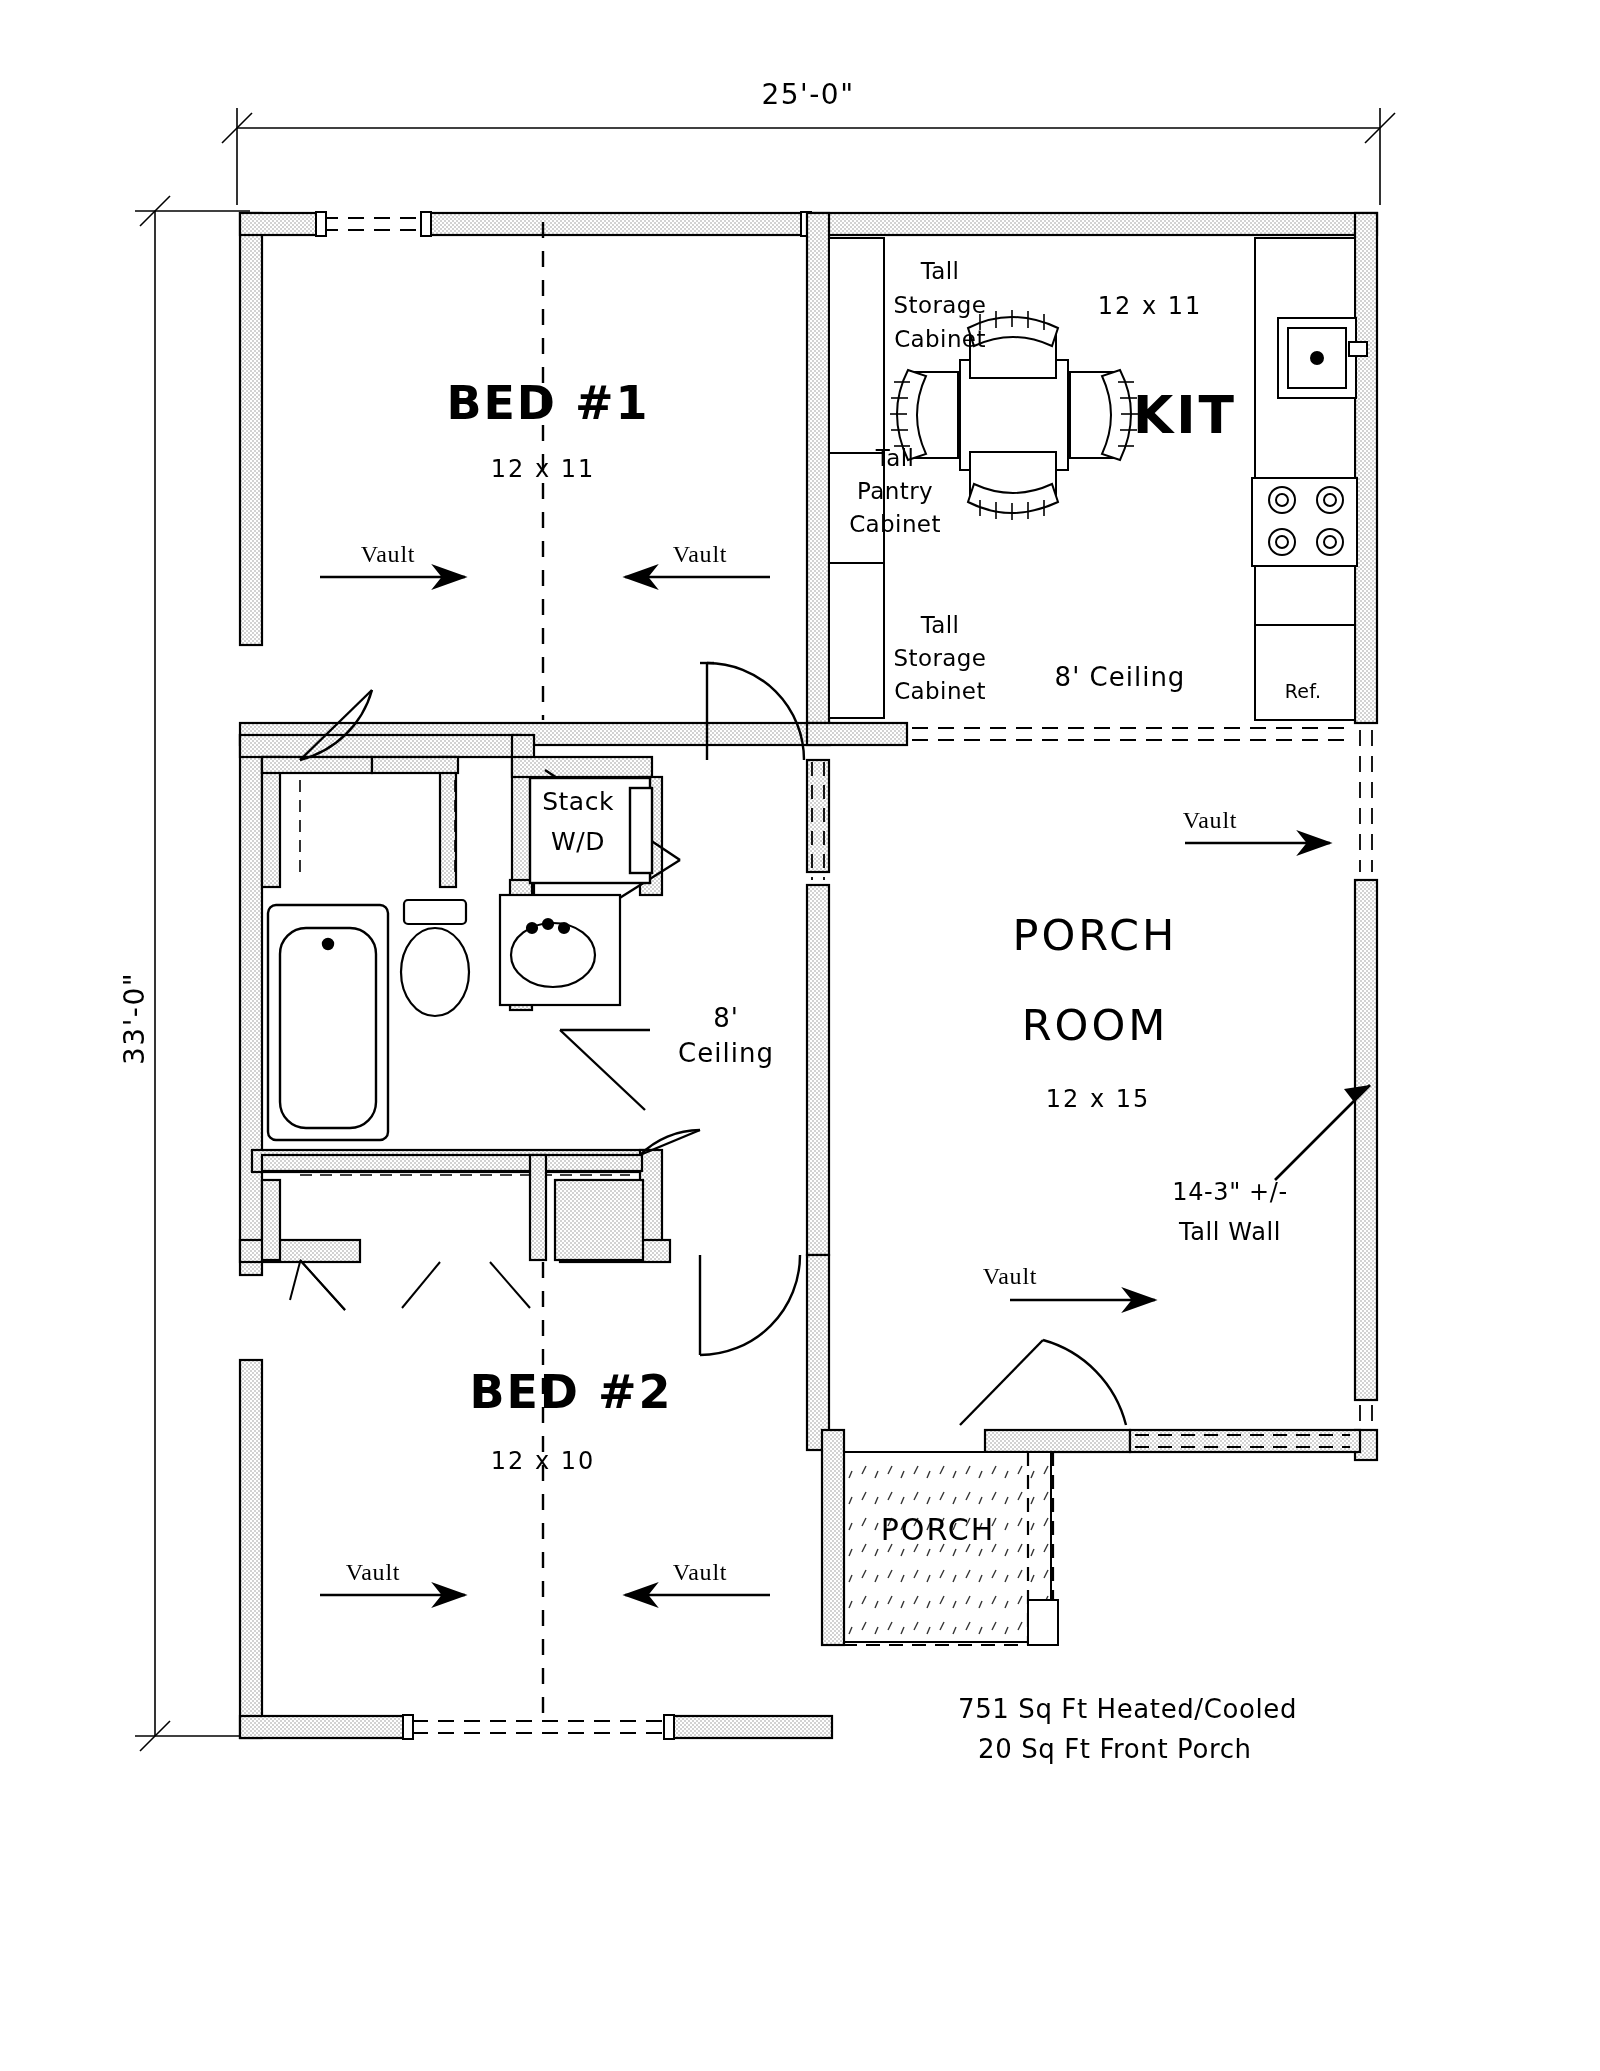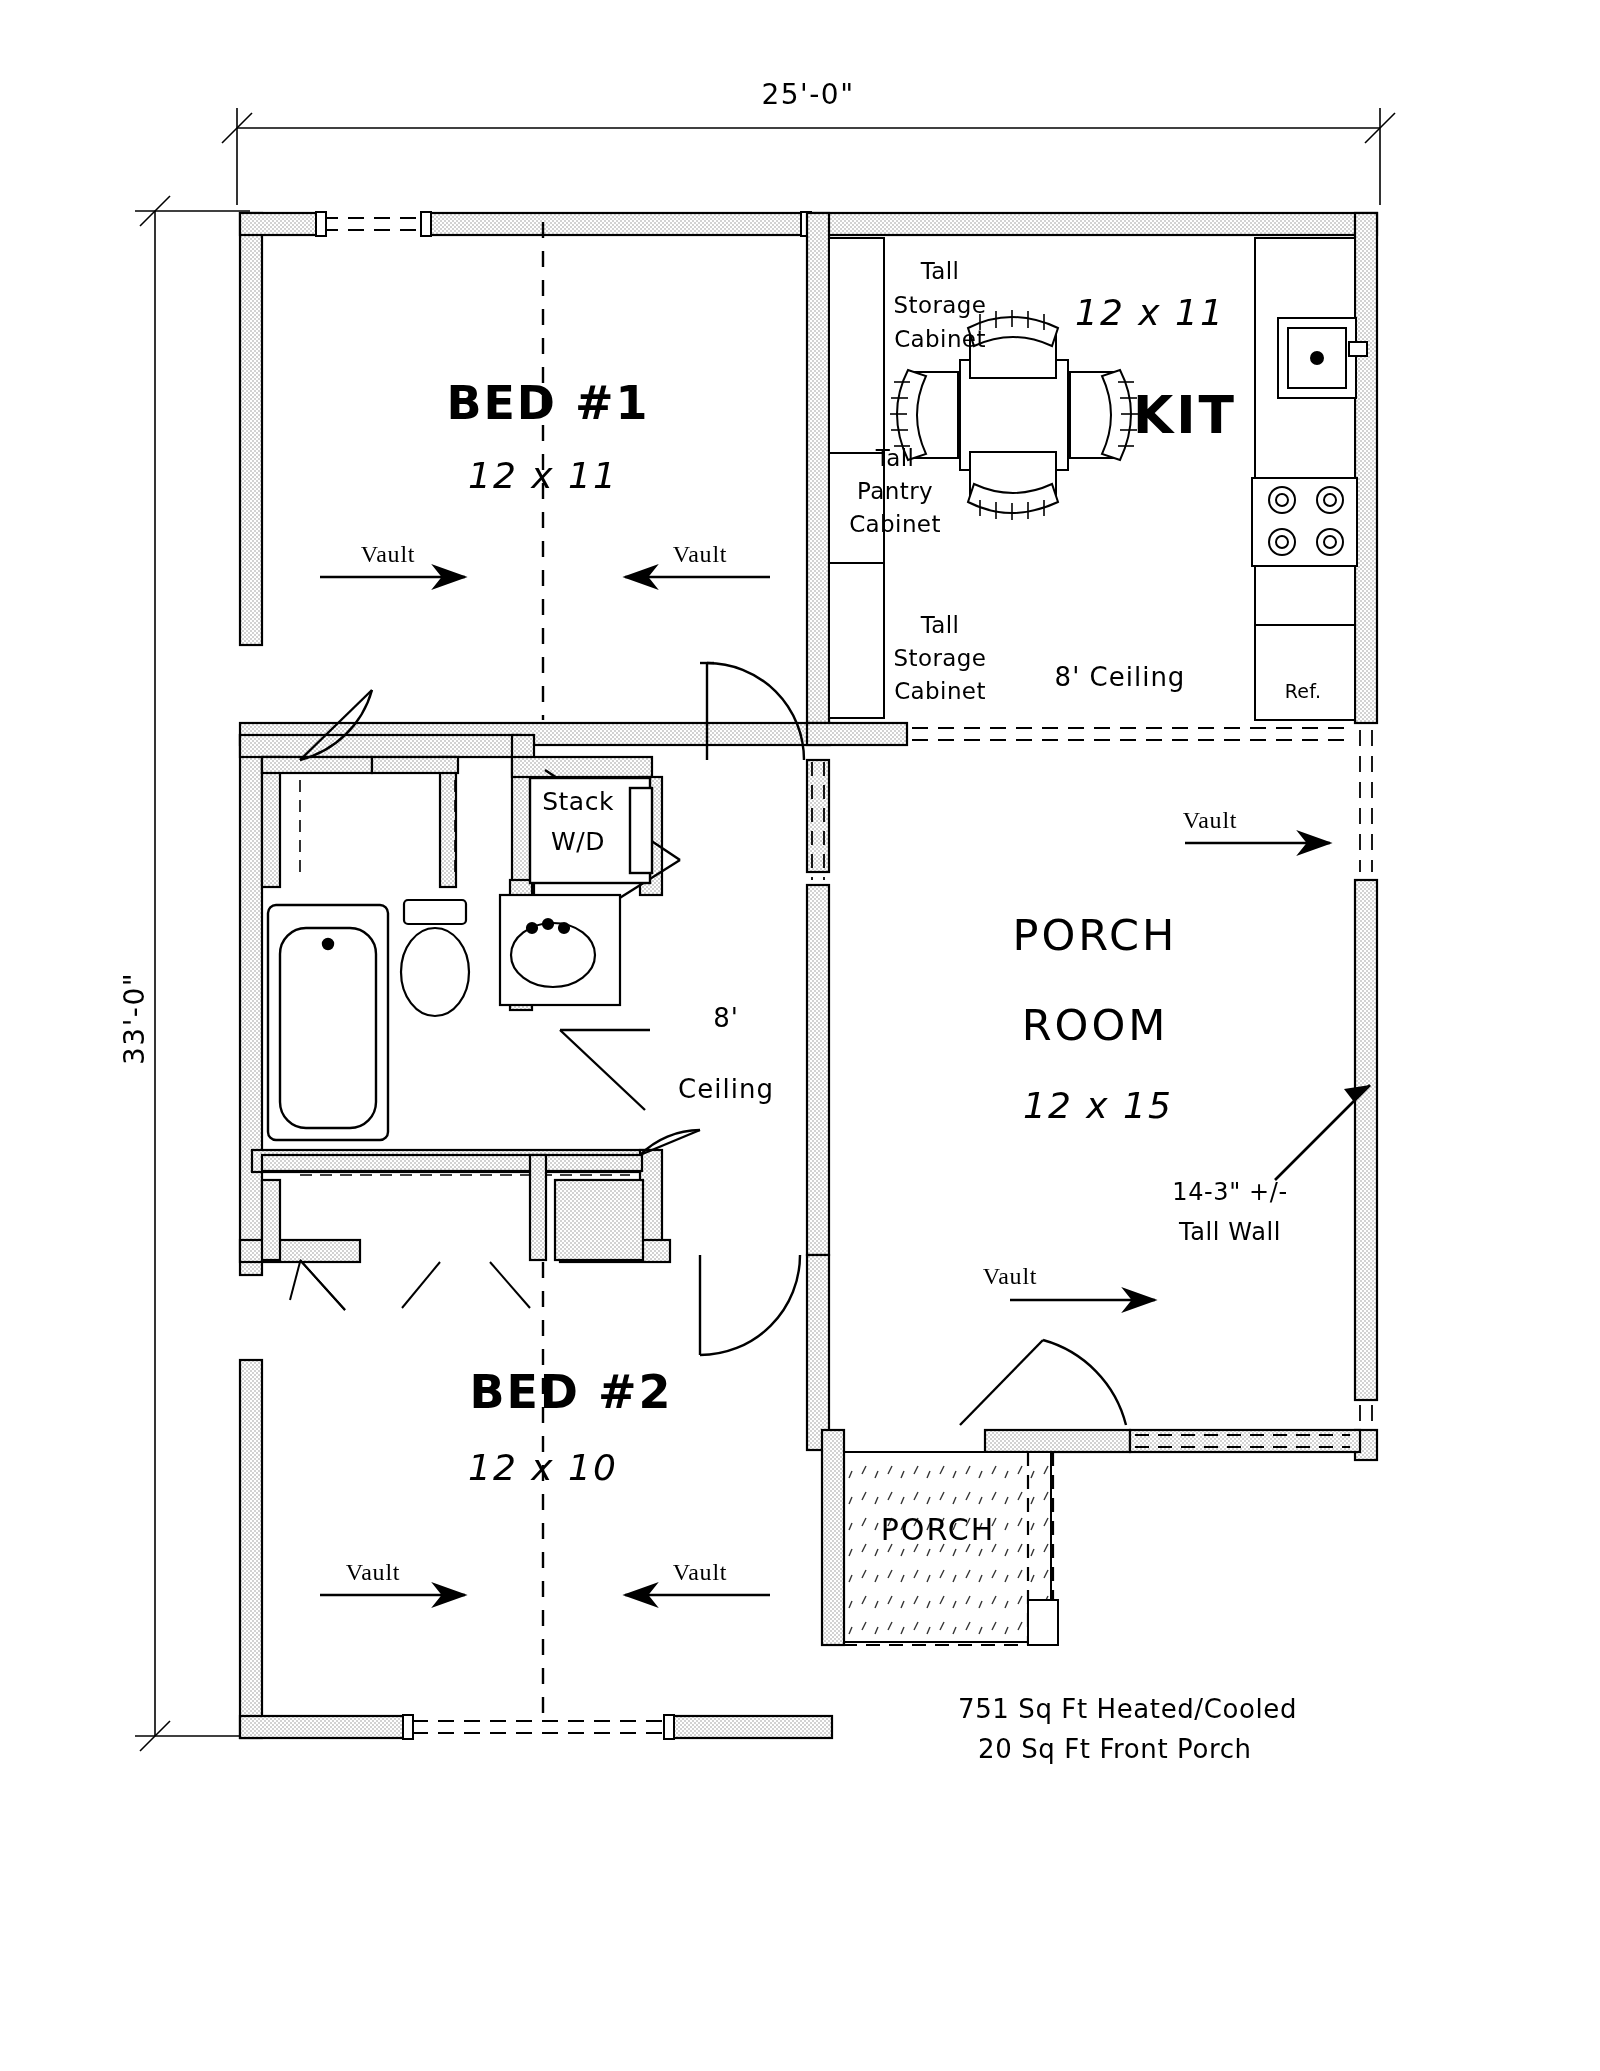--- a/index.html
+++ b/index.html
@@ -36,24 +36,23 @@
   .lbl-center {
     transform: translateX(-50%);
     text-align: center;
   }
   .room-name {
     font-size: 46px;
     font-weight: 700;
     letter-spacing: 2px;
   }
   .room-dim {
-    font-size: 36px;
+    font-size: 24px;
     font-weight: 400;
     letter-spacing: 2px;
-    font-style: italic;
   }
   .room-name-lg {
     font-size: 43px;
     font-weight: 400;
     letter-spacing: 3px;
   }
   .kit-name {
     font-size: 52px;
     font-weight: 700;
     letter-spacing: 3px;
@@ -510,21 +509,21 @@
   <div class="lbl note-sm lbl-center" style="left:940px; top:612px;">Tall</div>
   <div class="lbl note-sm lbl-center" style="left:940px; top:645px;">Storage</div>
   <div class="lbl note-sm lbl-center" style="left:940px; top:678px;">Cabinet</div>
 
   <div class="lbl appl-lbl lbl-center" style="left:1303px; top:680px;">Ref.</div>
 
   <div class="lbl stack-lbl lbl-center" style="left:578px; top:787px;">Stack</div>
   <div class="lbl stack-lbl lbl-center" style="left:578px; top:827px;">W/D</div>
 
   <div class="lbl ceiling-lbl lbl-center" style="left:726px; top:1003px;">8'</div>
-  <div class="lbl ceiling-lbl lbl-center" style="left:726px; top:1038px;margin-top:36px;">Ceiling</div>
+  <div class="lbl ceiling-lbl lbl-center" style="left:726px; top:1038px;">Ceiling</div>
 
   <div class="lbl room-name-lg lbl-center" style="left:1095px; top:910px;">PORCH</div>
   <div class="lbl room-name-lg lbl-center" style="left:1095px; top:1000px;">ROOM</div>
   <div class="lbl room-dim lbl-center" style="left:1098px; top:1085px;">12 x 15</div>
   <div class="lbl vault-lbl lbl-center" style="left:1210px; top:806px;">Vault</div>
   <div class="lbl vault-lbl lbl-center" style="left:1010px; top:1262px;">Vault</div>
 
   <div class="lbl note lbl-center" style="left:1230px; top:1178px;">14-3" +/-</div>
   <div class="lbl note lbl-center" style="left:1230px; top:1218px;">Tall Wall</div>
 

